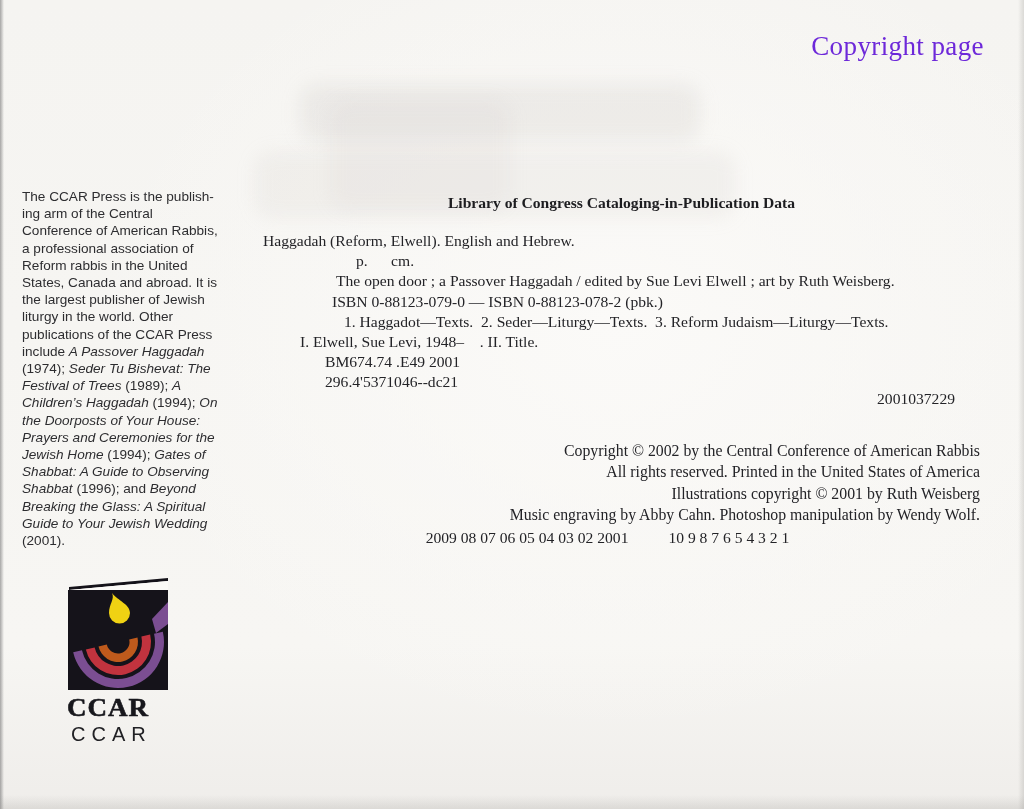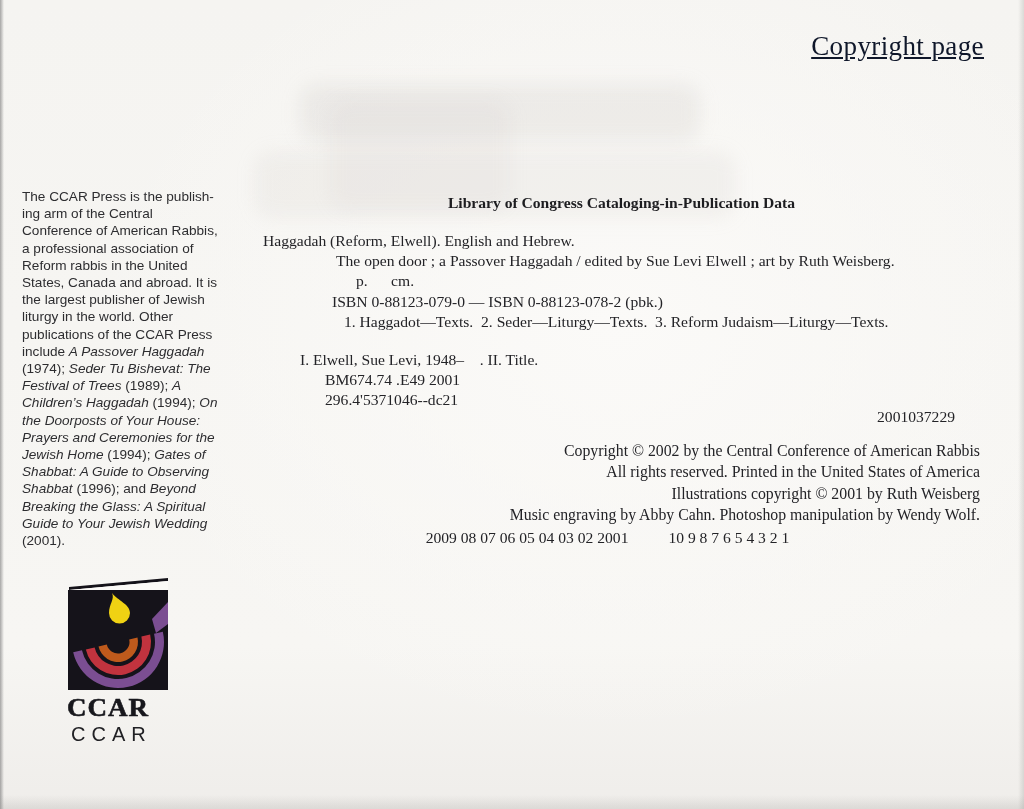--- a/index.html
+++ b/index.html
@@ -16,41 +16,41 @@
     background:linear-gradient(to right, rgba(70,70,72,.45), rgba(120,120,120,0));}
   .edge-right{position:absolute;right:0;top:0;width:6px;height:809px;
     background:linear-gradient(to left, rgba(140,138,134,.25), rgba(140,138,134,0));}
   .edge-bottom{position:absolute;left:0;bottom:0;width:1024px;height:14px;
     background:linear-gradient(to top, rgba(150,148,144,.22), rgba(150,148,144,0));}
   .ghost{position:absolute;filter:blur(9px);background:rgba(190,184,178,.18);border-radius:18px;}
   .ghost.g1{left:300px;top:84px;width:400px;height:58px;}
   .ghost.g2{left:255px;top:152px;width:480px;height:66px;background:rgba(190,184,178,.13);}
   .ghost.g3{left:330px;top:100px;width:180px;height:110px;background:rgba(196,190,184,.10);}
 
-  .page-title{position:absolute;top:31px;right:40px;font-size:27px;letter-spacing:.4px;color:#0f172a;text-decoration:underline;}
+  .page-title{position:absolute;top:31px;right:40px;font-size:27px;letter-spacing:.4px;color:#6d28d9;}
 
   
   .sidebar{position:absolute;left:22px;top:188px;width:228px;
     font-family:"Liberation Sans", sans-serif;font-size:13.6px;line-height:17.2px;
     color:#2d2d30;white-space:nowrap;}
   .sidebar .it{font-style:italic;}
 
   
   .main-col{position:absolute;left:263px;top:0;width:717px;height:711px;}
   .loc-heading{position:absolute;top:194px;left:0;width:100%;text-align:center;
     font-weight:bold;font-size:15.6px;color:#1d1d20;}
   .catalog{position:absolute;top:231px;left:0;width:100%;
     font-size:15.6px;line-height:20.2px;color:#232327;}
   .catalog .ln{white-space:pre;}
   .ind1{padding-left:0;}
   .ind2{padding-left:73px;}
   .ind3{padding-left:93px;}
   .ind4{padding-left:69px;}
   .ind5{padding-left:81px;}
-  .ind6{padding-left:37px;margin-top:18px;}
+  .ind6{padding-left:37px;}
   .ind7{padding-left:62px;}
   .ind8{padding-left:62px;}
   .lccn{white-space:pre;text-align:right;padding-right:25px;margin-top:-4px;}
 
   .copyright-block{position:absolute;top:440px;left:0;width:100%;text-align:right;
     font-size:15.8px;line-height:21.4px;color:#232327;}
   .printing-line{position:absolute;top:529px;left:0;width:100%;
     display:flex;justify-content:center;gap:40px;font-size:15.6px;color:#232327;
     transform:translateX(-14px);}
   .printing-line span{white-space:pre;text-align:center;}
@@ -79,22 +79,22 @@
 
 <div class="page-title">Copyright page</div>
 
 <div class="sidebar"><span>The CCAR Press is the publish-</span><br><span>ing arm of the Central</span><br><span>Conference of American Rabbis,</span><br><span>a professional association of</span><br><span>Reform rabbis in the United</span><br><span>States, Canada and abroad. It is</span><br><span>the largest publisher of Jewish</span><br><span>liturgy in the world. Other</span><br><span>publications of the CCAR Press</span><br><span>include </span><span class="it">A Passover Haggadah</span><br><span>(1974); </span><span class="it">Seder Tu Bishevat: The</span><br><span class="it">Festival of Trees</span><span> (1989); </span><span class="it">A</span><br><span class="it">Children’s Haggadah</span><span> (1994); </span><span class="it">On</span><br><span class="it">the Doorposts of Your House:</span><br><span class="it">Prayers and Ceremonies for the</span><br><span class="it">Jewish Home</span><span> (1994); </span><span class="it">Gates of</span><br><span class="it">Shabbat: A Guide to Observing</span><br><span class="it">Shabbat</span><span> (1996); and </span><span class="it">Beyond</span><br><span class="it">Breaking the Glass: A Spiritual</span><br><span class="it">Guide to Your Jewish Wedding</span><br><span>(2001).</span></div>
 
 <div class="main-col">
   <div class="loc-heading">Library of Congress Cataloging-in-Publication Data</div>
 
   <div class="catalog">
     <div class="ln ind1">Haggadah (Reform, Elwell). English and Hebrew.</div>
+    <div class="ln ind3">p.      cm.</div>
     <div class="ln ind2">The open door ; a Passover Haggadah / edited by Sue Levi Elwell ; art by Ruth Weisberg.</div>
-    <div class="ln ind3">p.      cm.</div>
     <div class="ln ind4">ISBN 0-88123-079-0 — ISBN 0-88123-078-2 (pbk.)</div>
     <div class="ln ind5">1. Haggadot—Texts.  2. Seder—Liturgy—Texts.  3. Reform Judaism—Liturgy—Texts.</div>
     <div class="ln ind6">I. Elwell, Sue Levi, 1948–    . II. Title.</div>
     <div class="ln ind7">BM674.74 .E49 2001</div>
     <div class="ln ind8">296.4'5371046--dc21</div>
     <div class="ln lccn">2001037229</div>
   </div>
 
   <div class="copyright-block">
     <div>Copyright © 2002 by the Central Conference of American Rabbis</div>

